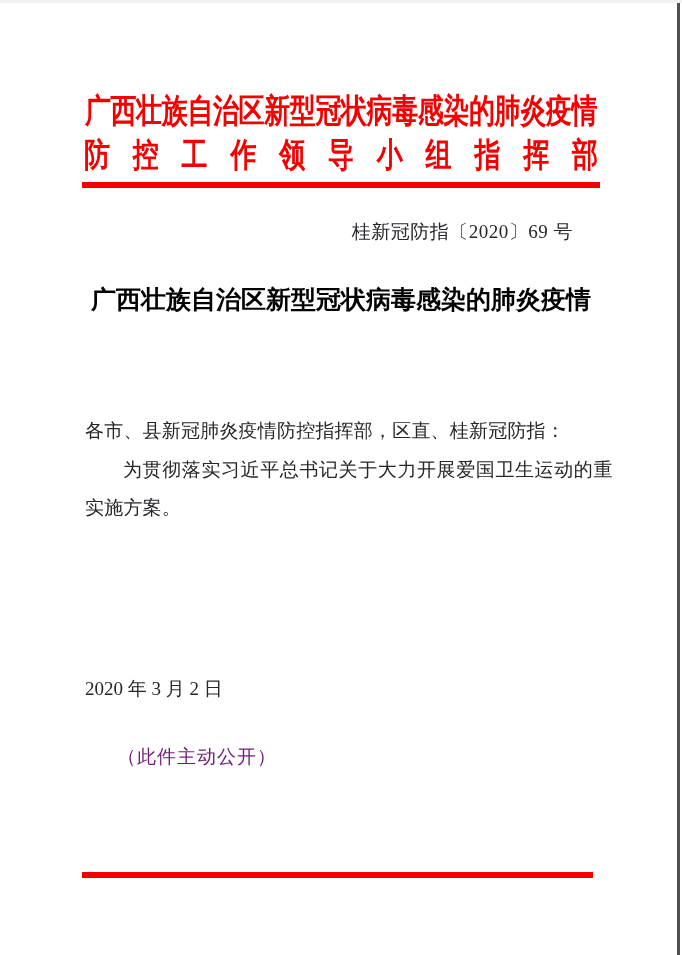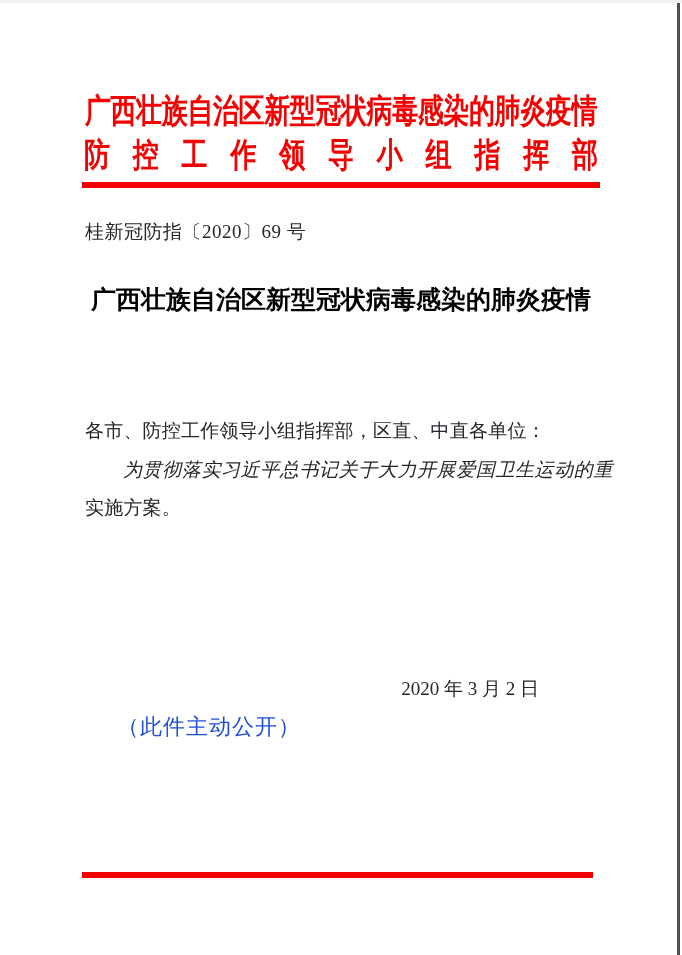--- a/index.html
+++ b/index.html
@@ -38,47 +38,47 @@
     line-height: 26px;
   }
   .letterhead-rule {
     position: absolute; top: 182px; left: 82px; width: 518px; height: 3px;
     border-top: 3px solid #f40000; border-bottom: 3px solid #f40000;
     background: #ffffff;
   }
   
   .doc-number {
     position: absolute; top: 219px; left: 85px; width: 512px;
-    padding-right: 24px;
+    text-align: right; padding-right: 24px;
     font-size: 19px; color: #26262b; letter-spacing: 0.5px;
   }
   
   .doc-title {
     position: absolute; top: 281px; left: 0; width: 682px;
     text-align: center; font-weight: 700; color: #000000;
     font-size: 25px; line-height: 37px; letter-spacing: 0px;
   }
   
   .doc-body {
     position: absolute; top: 412px; left: 85px; width: 514px;
     font-size: 19px; line-height: 38.5px; color: #26262b;
     letter-spacing: 0.2px;
   }
   .body-line { white-space: nowrap; }
-  .body-line.indent { text-indent: 38px; font-style: italic; }
+  .body-line.indent { text-indent: 38px; }
   .body-line.spread { letter-spacing: 0.6px; }
   
   .doc-date {
     position: absolute; top: 676px; left: 85px; width: 512px;
-    text-align: right; padding-right: 58px;
+    text-align: left; padding-right: 58px;
     font-size: 19px; color: #26262b;
   }
   .publicity-note {
-    position: absolute; top: 712px; left: 117px;
-    font-size: 22px; color: #1d4ed8; letter-spacing: 1px;
+    position: absolute; top: 744px; left: 117px;
+    font-size: 19px; color: #701a75; letter-spacing: 1px;
   }
   
   .footer-rule {
     position: absolute; top: 872px; left: 82px; width: 511px; height: 2px;
     border-top: 2px solid #f40000; border-bottom: 4px solid #f40000;
     background: #ffffff;
   }
 </style>
 </head>
 <body>
@@ -90,21 +90,21 @@
 <div class="letterhead-line2">防控工作领导小组指挥部</div>
 <div class="letterhead-rule"></div>
 
 <div class="doc-number">桂新冠防指〔2020〕69 号</div>
 
 <div class="doc-title">
   <div>广西壮族自治区新型冠状病毒感染的肺炎疫情</div>
 </div>
 
 <div class="doc-body">
-  <div class="body-line">各市、防控工作领导小组指挥部，区直、中直各单位：</div>
+  <div class="body-line">各市、县新冠肺炎疫情防控指挥部，区直、桂新冠防指：</div>
   <div class="body-line indent spread">为贯彻落实习近平总书记关于大力开展爱国卫生运动的重</div>
   <div class="body-line">实施方案。</div>
 </div>
 
 <div class="doc-date">2020 年 3 月 2 日</div>
 <div class="publicity-note">（此件主动公开）</div>
 
 <div class="footer-rule"></div>
 
 </body></html>

